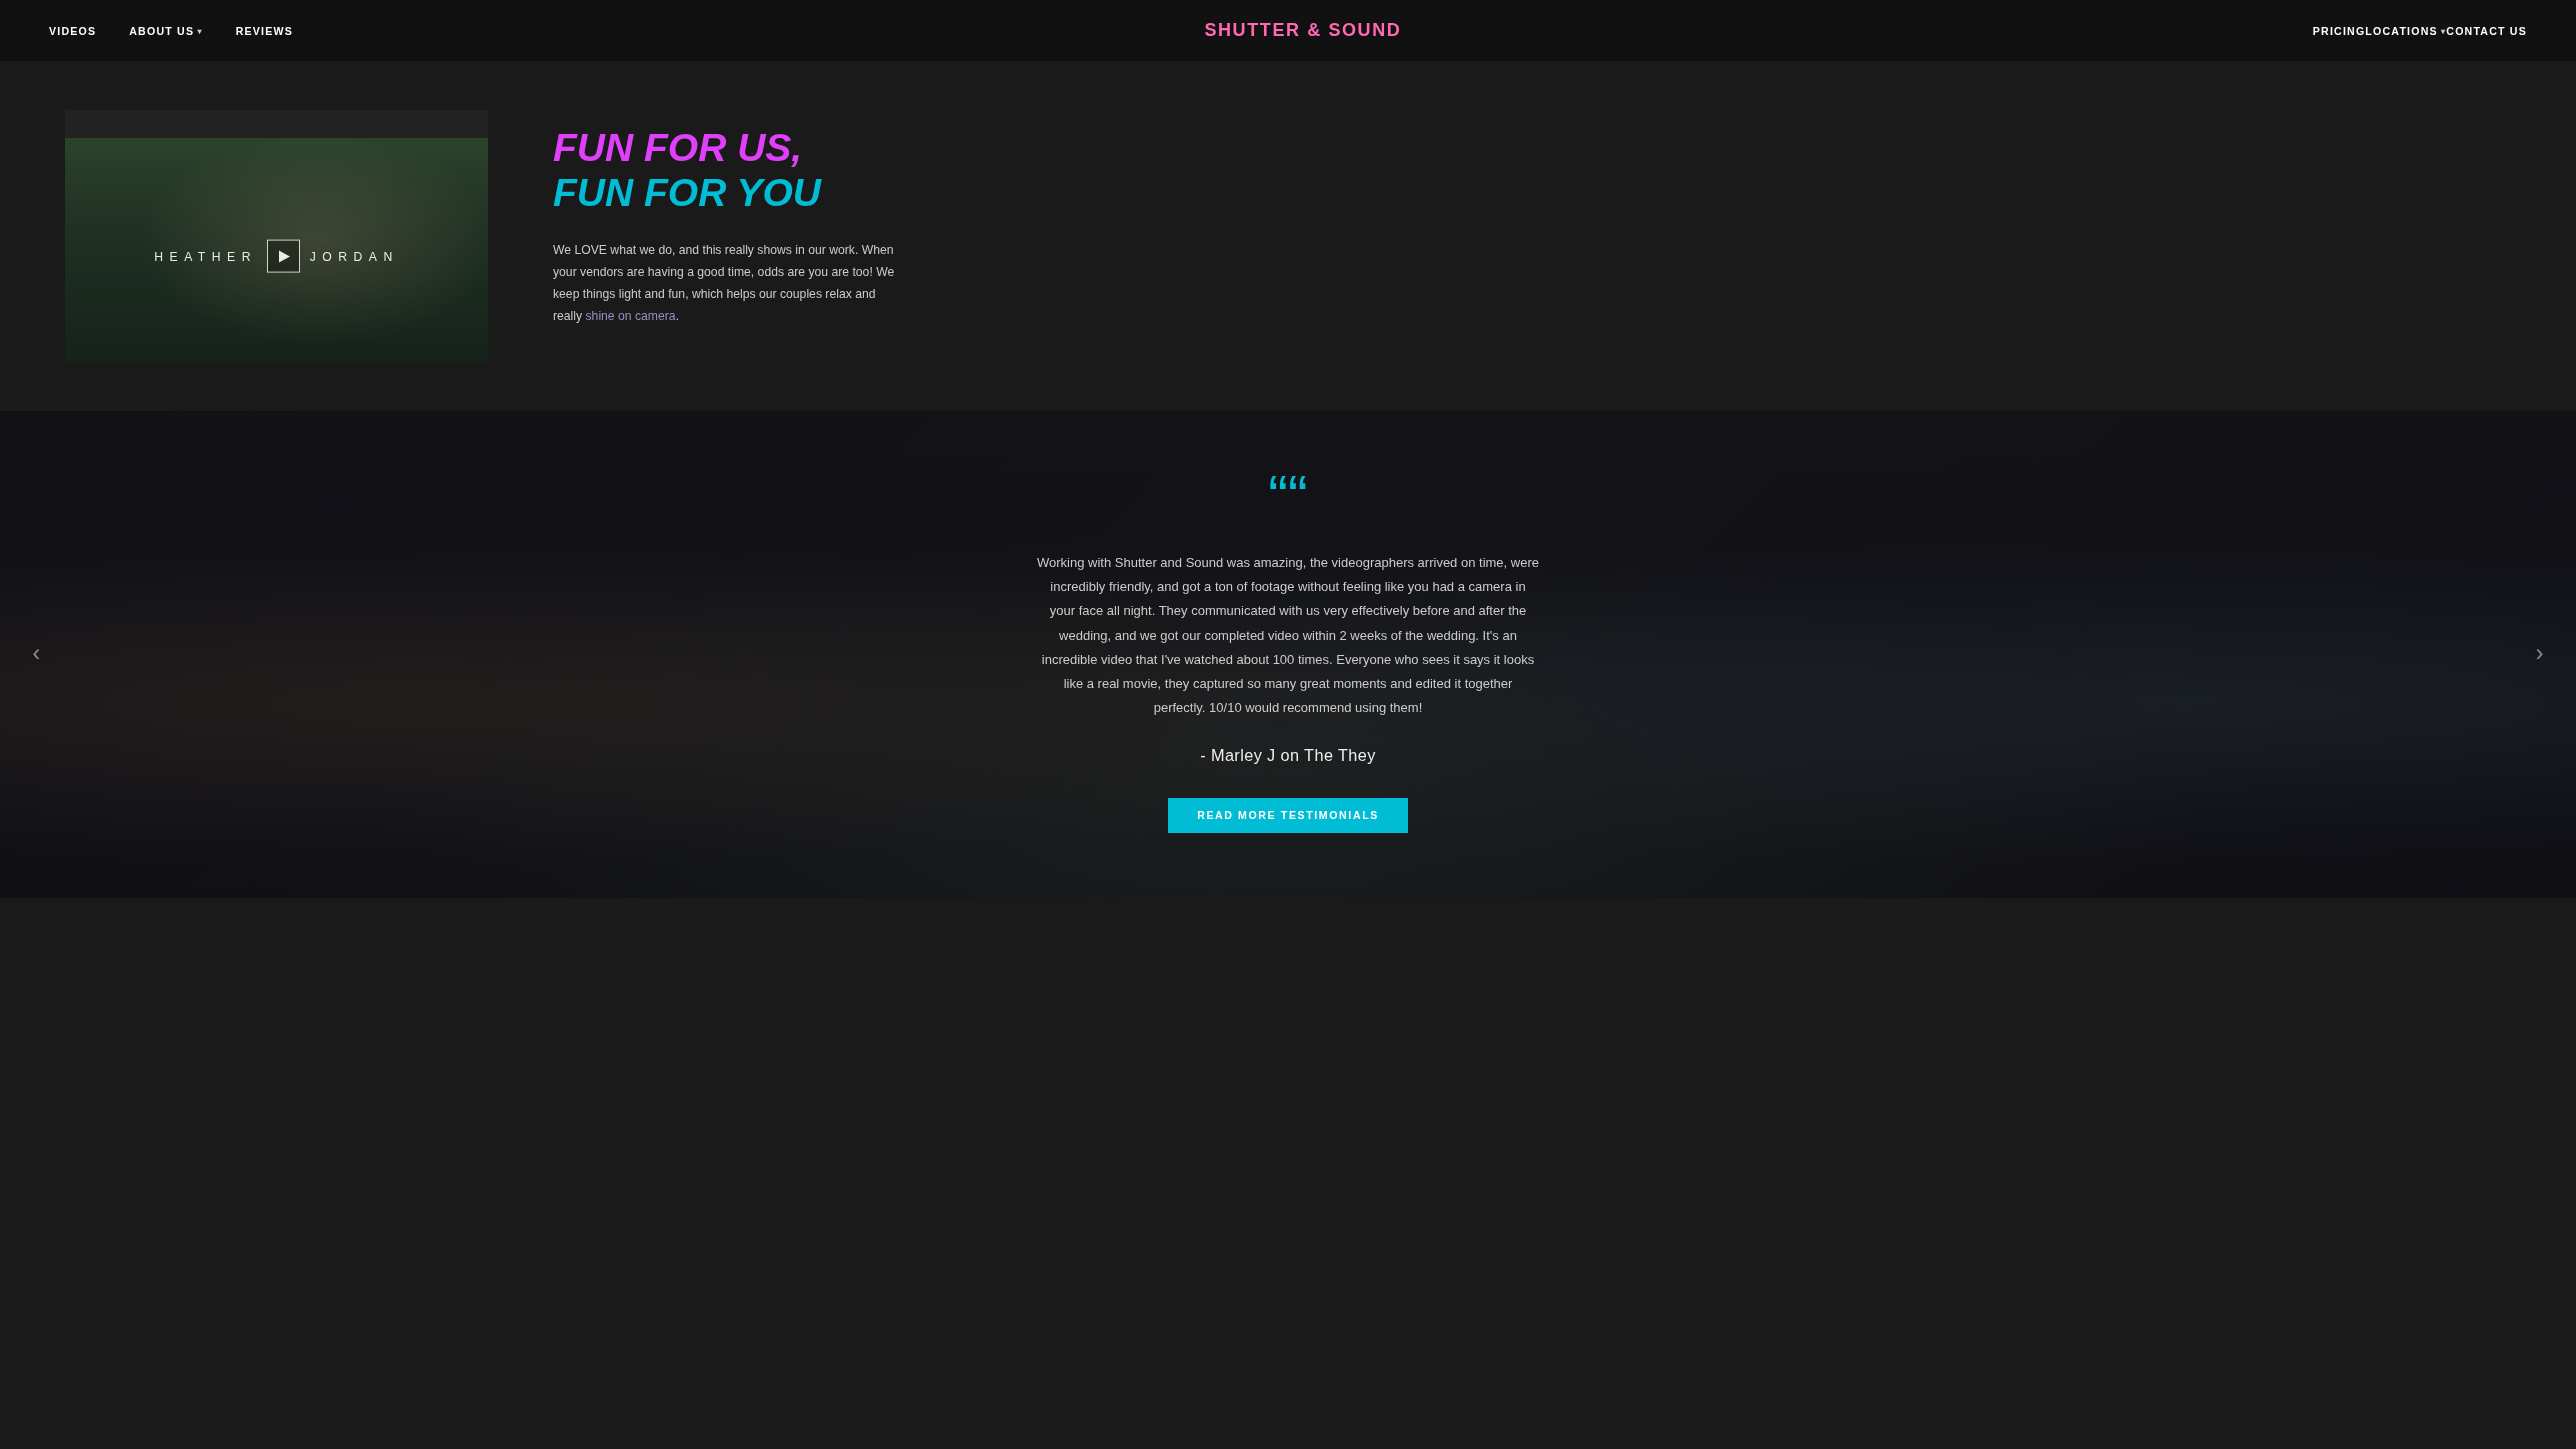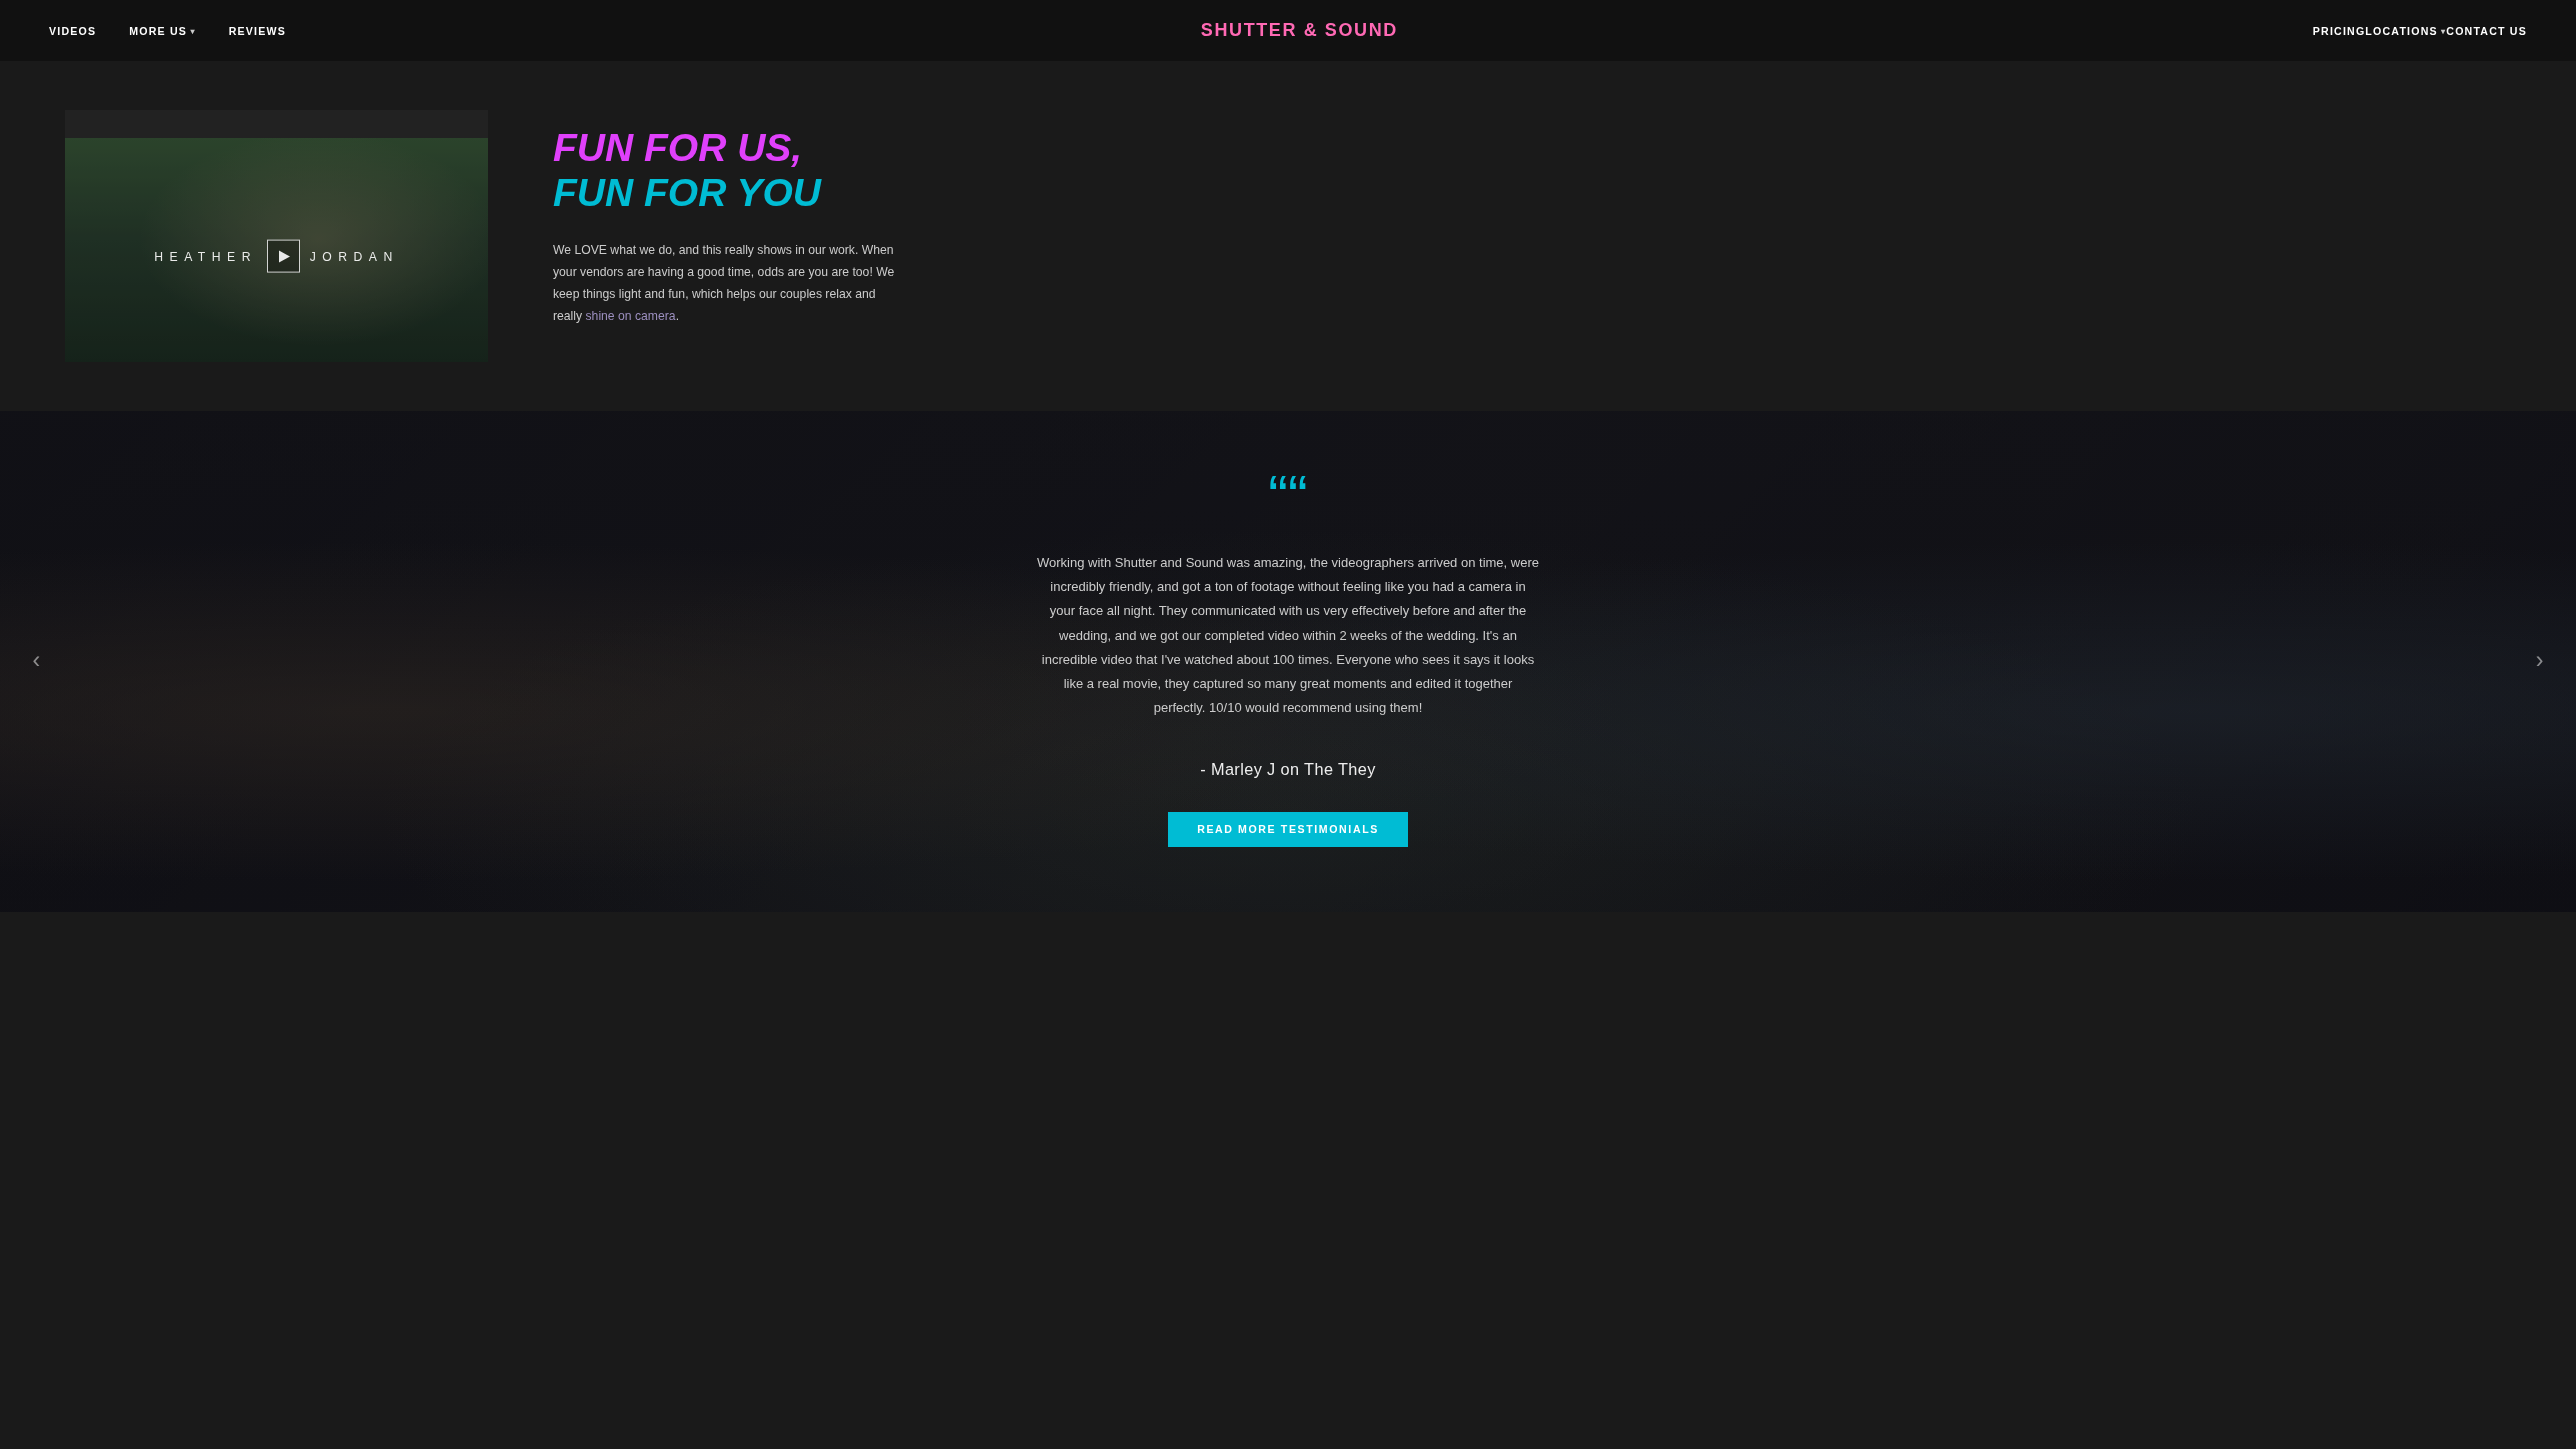--- a/index.html
+++ b/index.html
@@ -252,21 +252,21 @@
       z-index: 1;
     }
 
     .testimonial-text {
       color: #ccc;
       font-size: 13px;
       line-height: 1.85;
       max-width: 504px;
       position: relative;
       z-index: 1;
-      margin-bottom: 40px;
+      margin-bottom: 26px;
     }
 
     .testimonial-author {
       color: #eee;
       font-size: 16.3px;
       font-weight: 300;
       position: relative;
       z-index: 1;
       margin-bottom: 33px;
       letter-spacing: 0.4px;
@@ -320,21 +320,21 @@
       color: #ff69b4;
     }
   </style>
 </head>
 <body>
 
 <nav class="navbar">
   <div class="nav-left">
     <a class="nav-item">VIDEOS</a>
     <a class="nav-item">
-      <span>MORE US</span>
+      <span>ABOUT US</span>
       <span class="chevron-down">▾</span>
     </a>
     <a class="nav-item">REVIEWS</a>
   </div>
 
   <div class="nav-logo">
     <span class="brand-shutter">SHUTTER</span><span class="brand-amp"> &amp; </span><span class="brand-sound">SOUND</span>
   </div>
 
   <div class="nav-right">

